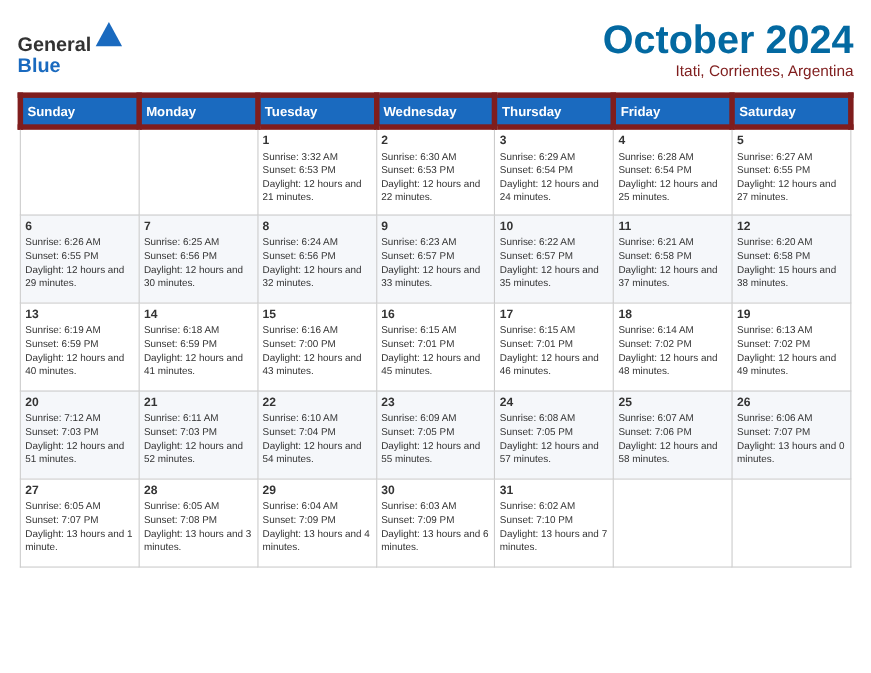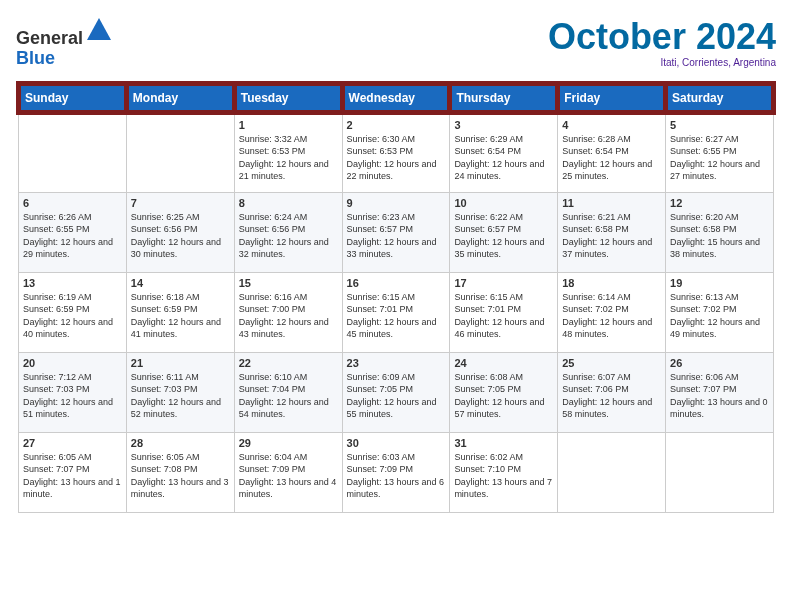--- a/index.html
+++ b/index.html
@@ -35,22 +35,22 @@
     .title-block {
       text-align: right;
     }
     .month-title {
       font-size: 36px;
       font-weight: bold;
       color: #0369a1;
       line-height: 1.1;
     }
     .subtitle {
-      font-size: 10px;
-      color: #4c1d95;
+      font-size: 14px;
+      color: #7f1d1d;
     }
     table {
       width: 100%;
       border-collapse: collapse;
       table-layout: fixed;
     }
     thead tr th {
       background-color: #1a6abf;
       color: #fff;
       font-size: 12px;

